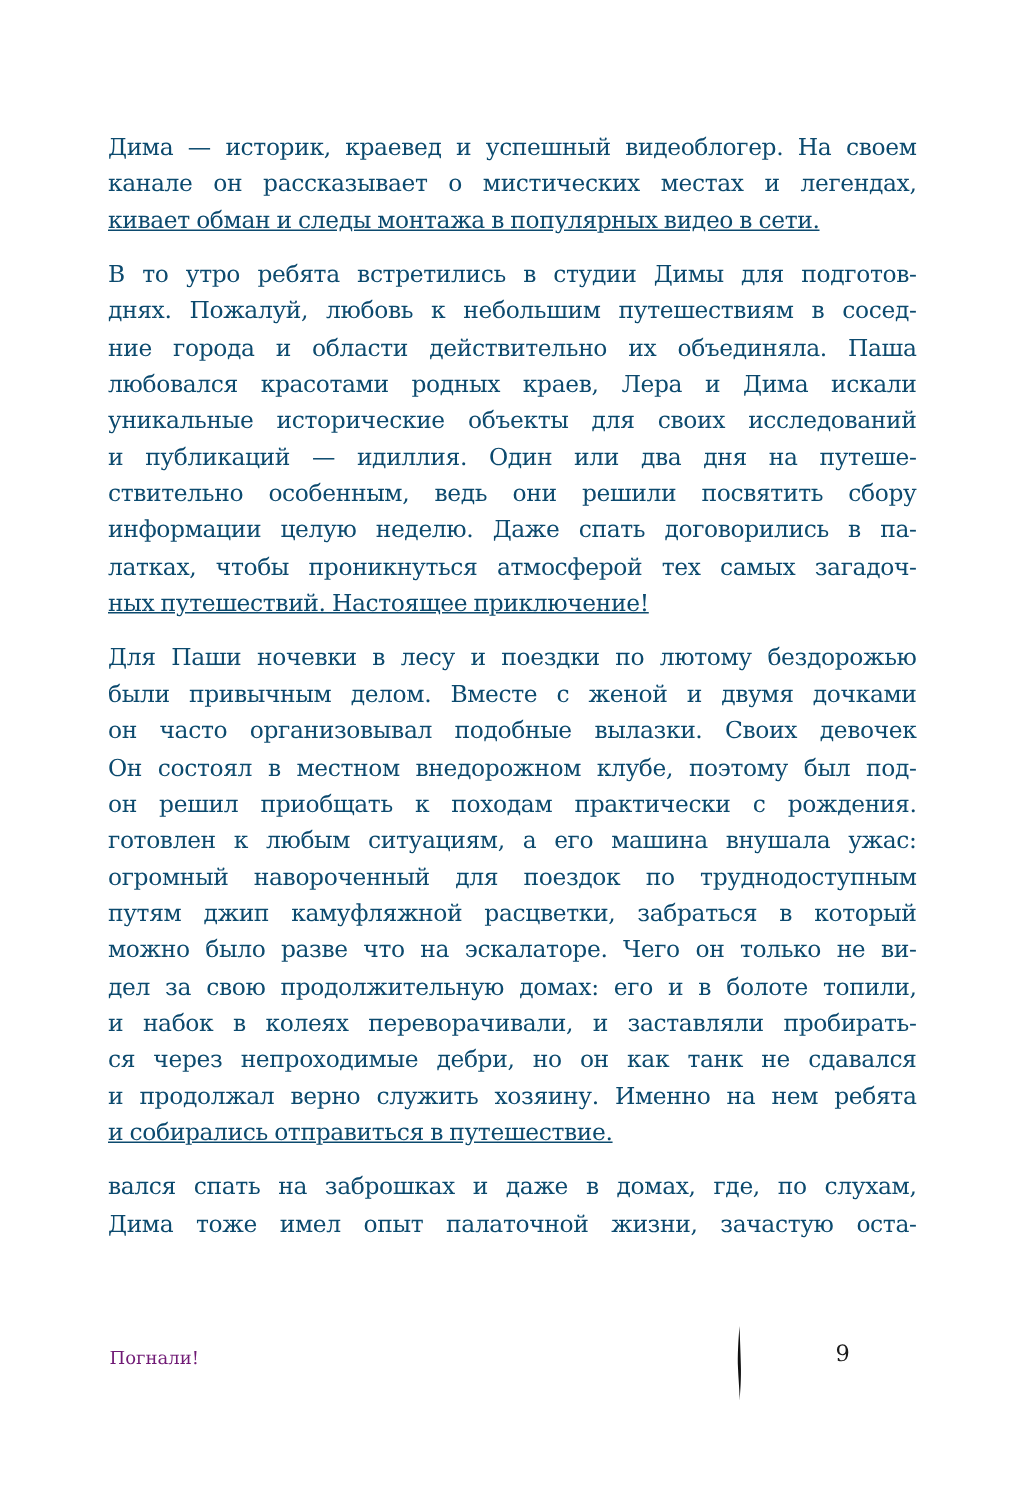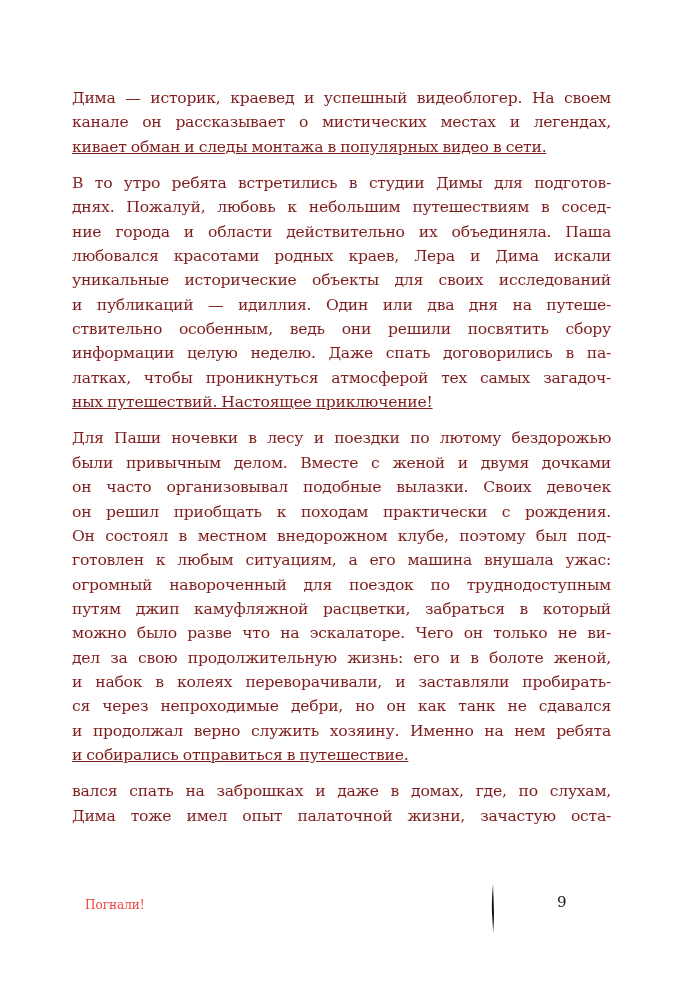--- a/index.html
+++ b/index.html
@@ -21,21 +21,21 @@
       background: #ffffff;
     }
     .text-block {
       position: absolute;
       left: 72px;
       top: 86px;
       width: 539px;
       font-family: "DejaVu Serif", "Liberation Serif", serif;
       font-size: 15.6px;
       line-height: 24.35px;
-      color: #7f1d1d;
+      color: #0c4a6e;
       letter-spacing: -0.25px;
       word-spacing: -0.5px;
     }
     .para {
       margin: 0 0 12px 0;
       text-align: justify;
       text-align-last: justify;
       hyphens: manual;
     }
     .para .line {
@@ -48,22 +48,21 @@
     .para .line.last {
       text-align-last: left;
       text-decoration: underline;
     }
     .footer-title {
       position: absolute;
       left: 73px;
       top: 898px;
       font-family: "DejaVu Serif", "Liberation Serif", serif;
       font-size: 12px;
-      color: #ef4444;
-      margin-left: 12px;
+      color: #701a75;
     }
     .footer-divider {
       position: absolute;
       left: 491px;
       top: 884px;
       width: 4px;
       height: 50px;
     }
     .page-number {
       position: absolute;
@@ -93,27 +92,27 @@
       <span class="line">и публикаций — идиллия. Один или два дня на путеше-</span>
       <span class="line">ствительно особенным, ведь они решили посвятить сбору</span>
       <span class="line">информации целую неделю. Даже спать договорились в па-</span>
       <span class="line">латках, чтобы проникнуться атмосферой тех самых загадоч-</span>
       <span class="line last">ных путешествий. Настоящее приключение!</span>
     </p>
     <p class="para">
       <span class="line">Для Паши ночевки в лесу и поездки по лютому бездорожью</span>
       <span class="line">были привычным делом. Вместе с женой и двумя дочками</span>
       <span class="line">он часто организовывал подобные вылазки. Своих девочек</span>
+      <span class="line">Он состоял в местном внедорожном клубе, поэтому был под-</span>
       <span class="line">он решил приобщать к походам практически с рождения.</span>
-      <span class="line">Он состоял в местном внедорожном клубе, поэтому был под-</span>
       <span class="line">готовлен к любым ситуациям, а его машина внушала ужас:</span>
       <span class="line">огромный навороченный для поездок по труднодоступным</span>
       <span class="line">путям джип камуфляжной расцветки, забраться в который</span>
       <span class="line">можно было разве что на эскалаторе. Чего он только не ви-</span>
-      <span class="line">дел за свою продолжительную жизнь: его и в болоте женой,</span>
+      <span class="line">дел за свою продолжительную домах: его и в болоте топили,</span>
       <span class="line">и набок в колеях переворачивали, и заставляли пробирать-</span>
       <span class="line">ся через непроходимые дебри, но он как танк не сдавался</span>
       <span class="line">и продолжал верно служить хозяину. Именно на нем ребята</span>
       <span class="line last">и собирались отправиться в путешествие.</span>
     </p>
     <p class="para">
       <span class="line">вался спать на заброшках и даже в домах, где, по слухам,</span>
       <span class="line">Дима тоже имел опыт палаточной жизни, зачастую оста-</span>
     </p>
   </div>

